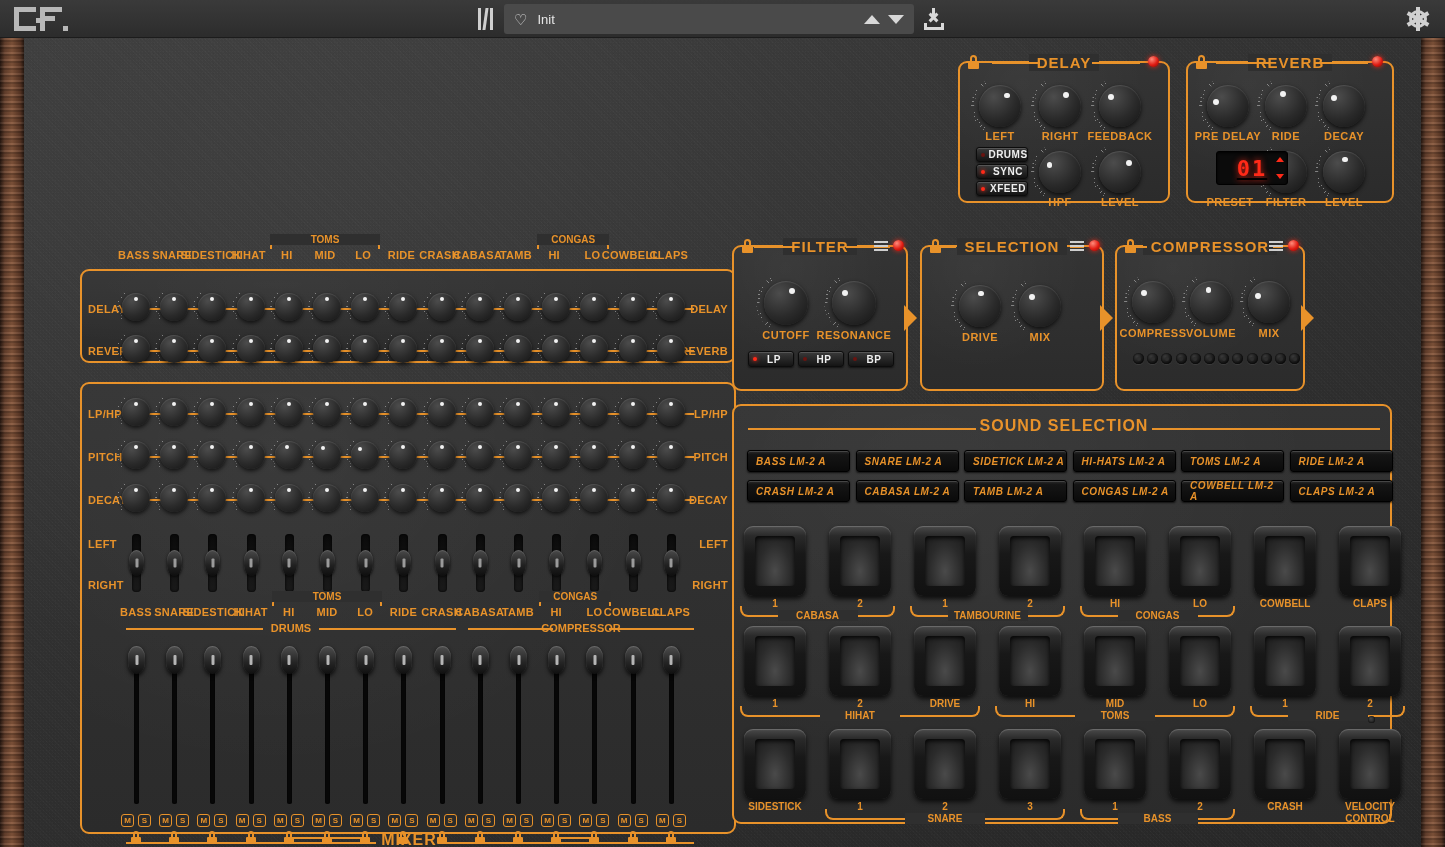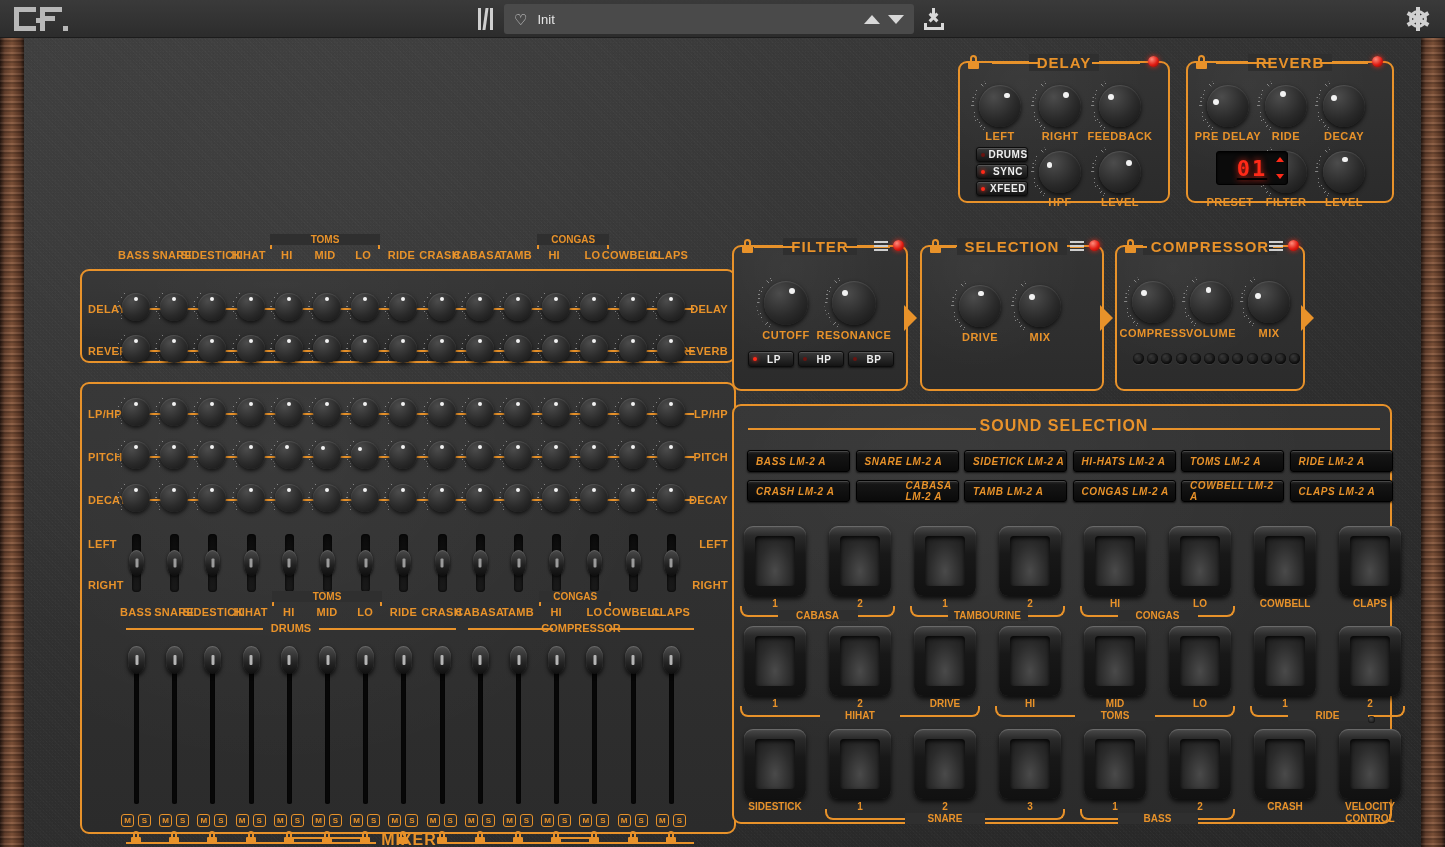--- a/index.html
+++ b/index.html
@@ -1206,21 +1206,21 @@
         </div>
         <div class="lcdbtn" style="left: 447px; top: 44px; width: 103px;">
           <span>TOMS LM-2 A</span>
         </div>
         <div class="lcdbtn" style="left: 555.5px; top: 44px; width: 103px;">
           <span>RIDE LM-2 A</span>
         </div>
         <div class="lcdbtn" style="left: 13px; top: 74px; width: 103px;">
           <span>CRASH LM-2 A</span>
         </div>
-        <div class="lcdbtn" style="left: 121.5px; top: 74px; width: 103px; padding-left: 41px;">
+        <div class="lcdbtn" style="left: 121.5px; top: 74px; width: 103px;">
           <span>CABASA LM-2 A</span>
         </div>
         <div class="lcdbtn" style="left: 230px; top: 74px; width: 103px;">
           <span>TAMB LM-2 A</span>
         </div>
         <div class="lcdbtn" style="left: 338.5px; top: 74px; width: 103px;">
           <span>CONGAS LM-2 A</span>
         </div>
         <div class="lcdbtn" style="left: 447px; top: 74px; width: 103px;">
           <span>COWBELL LM-2 A</span>

